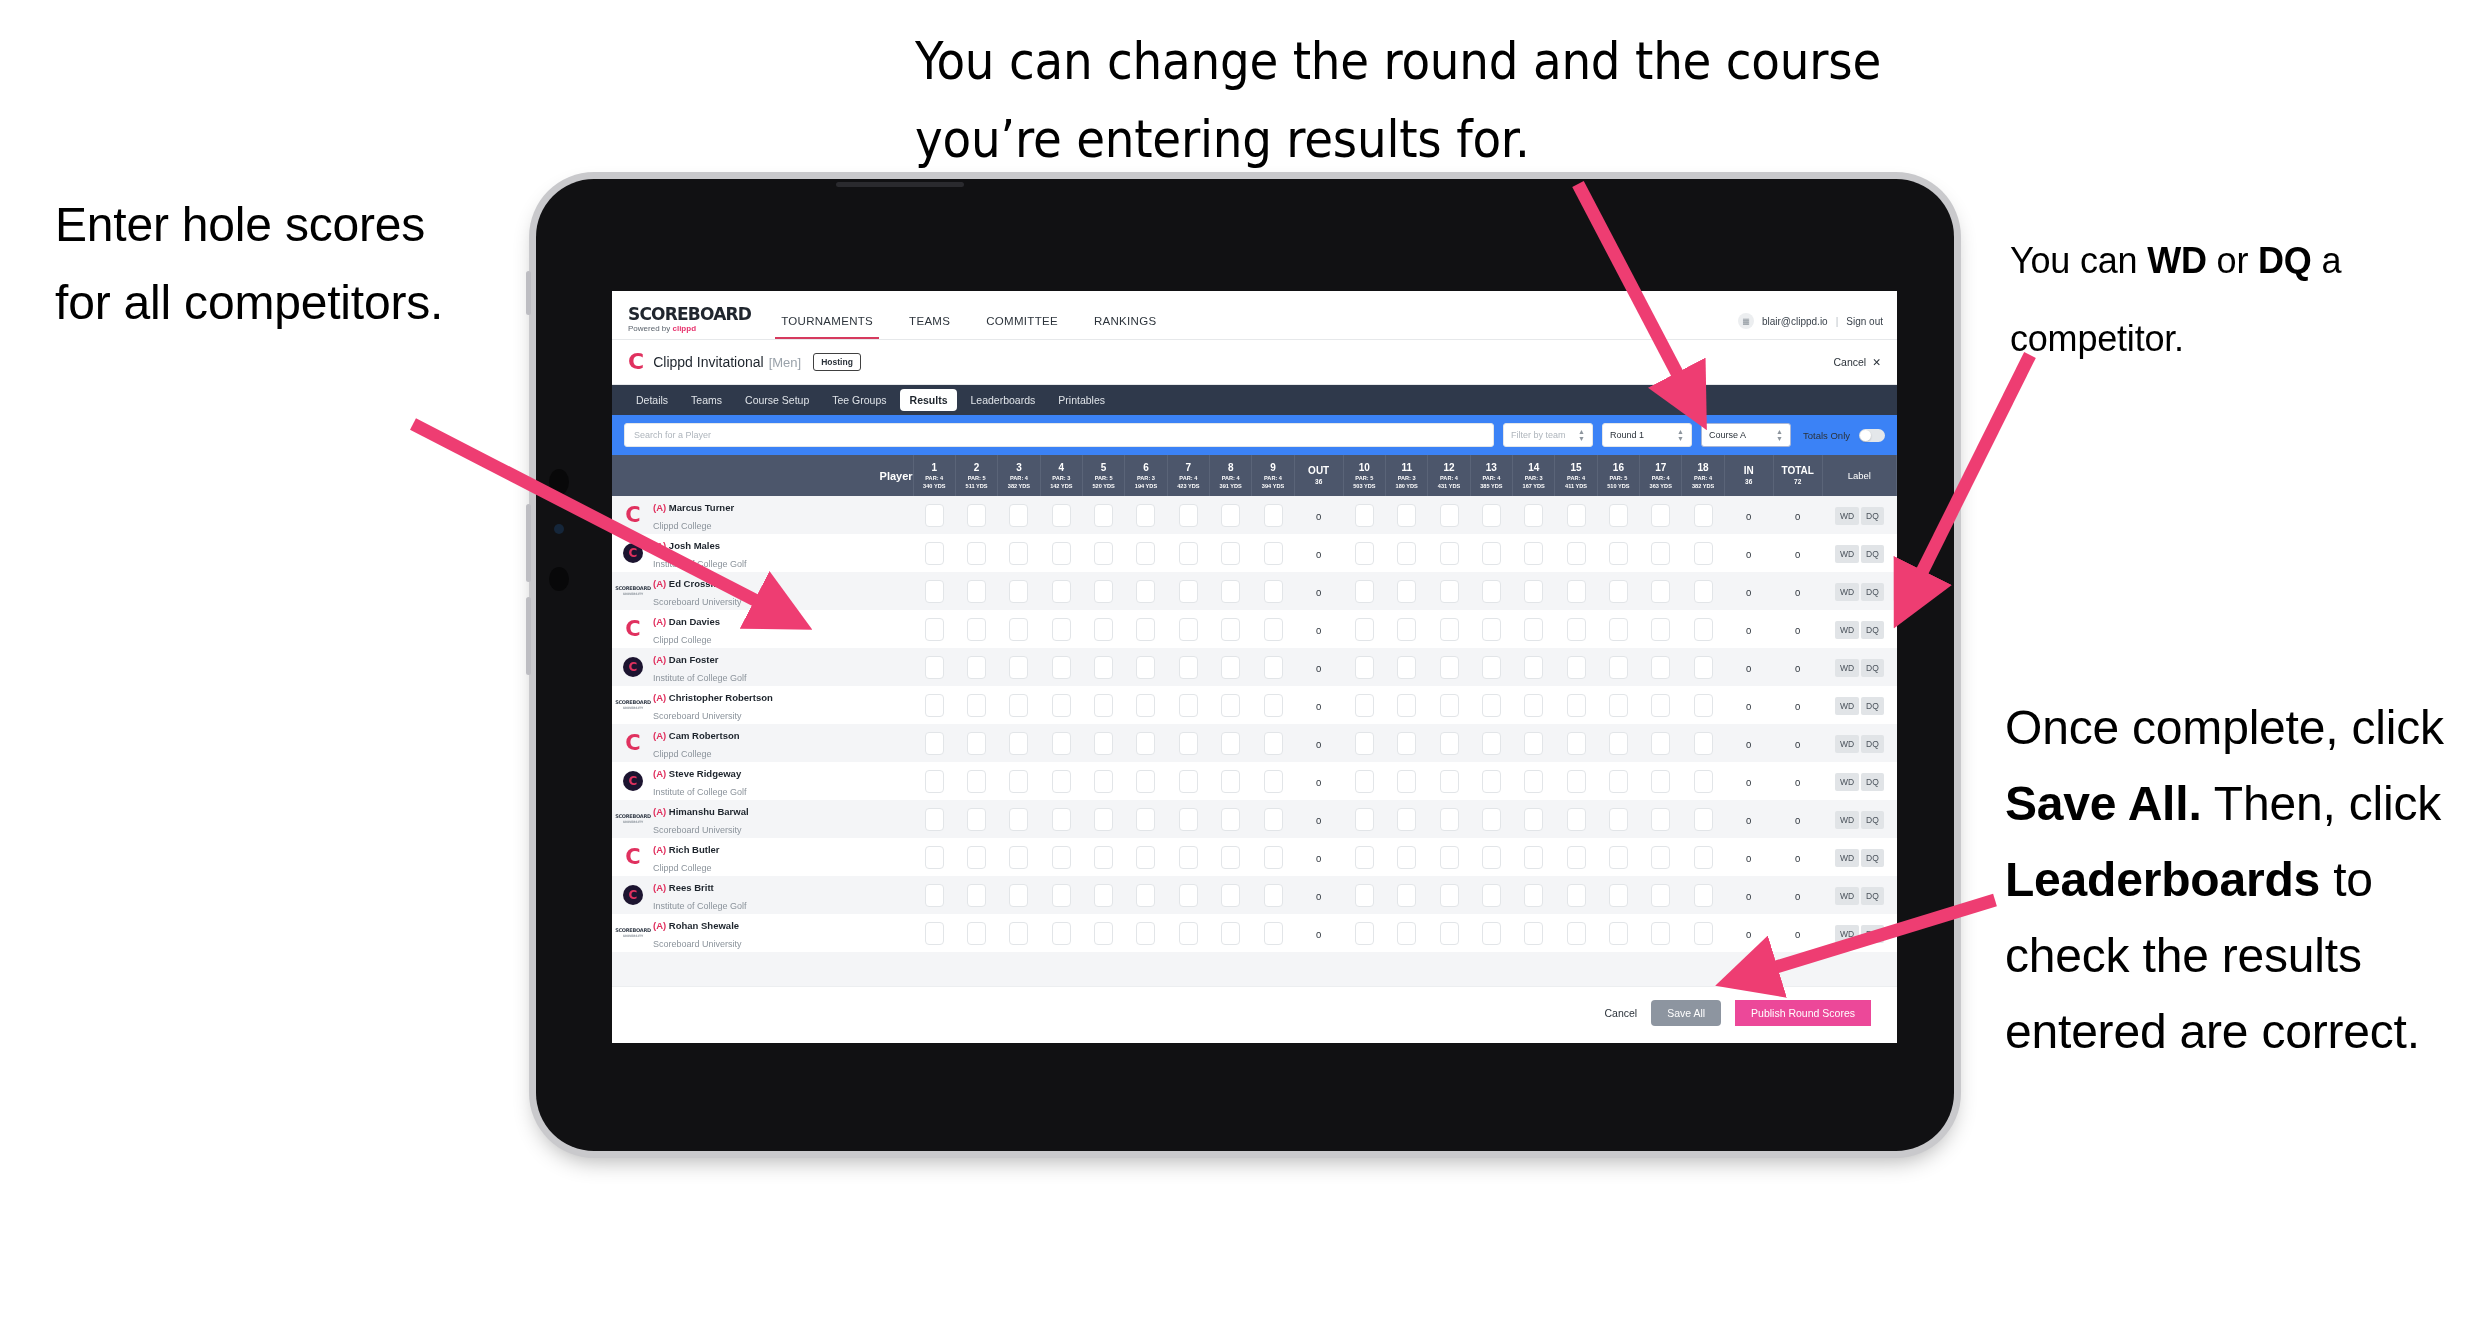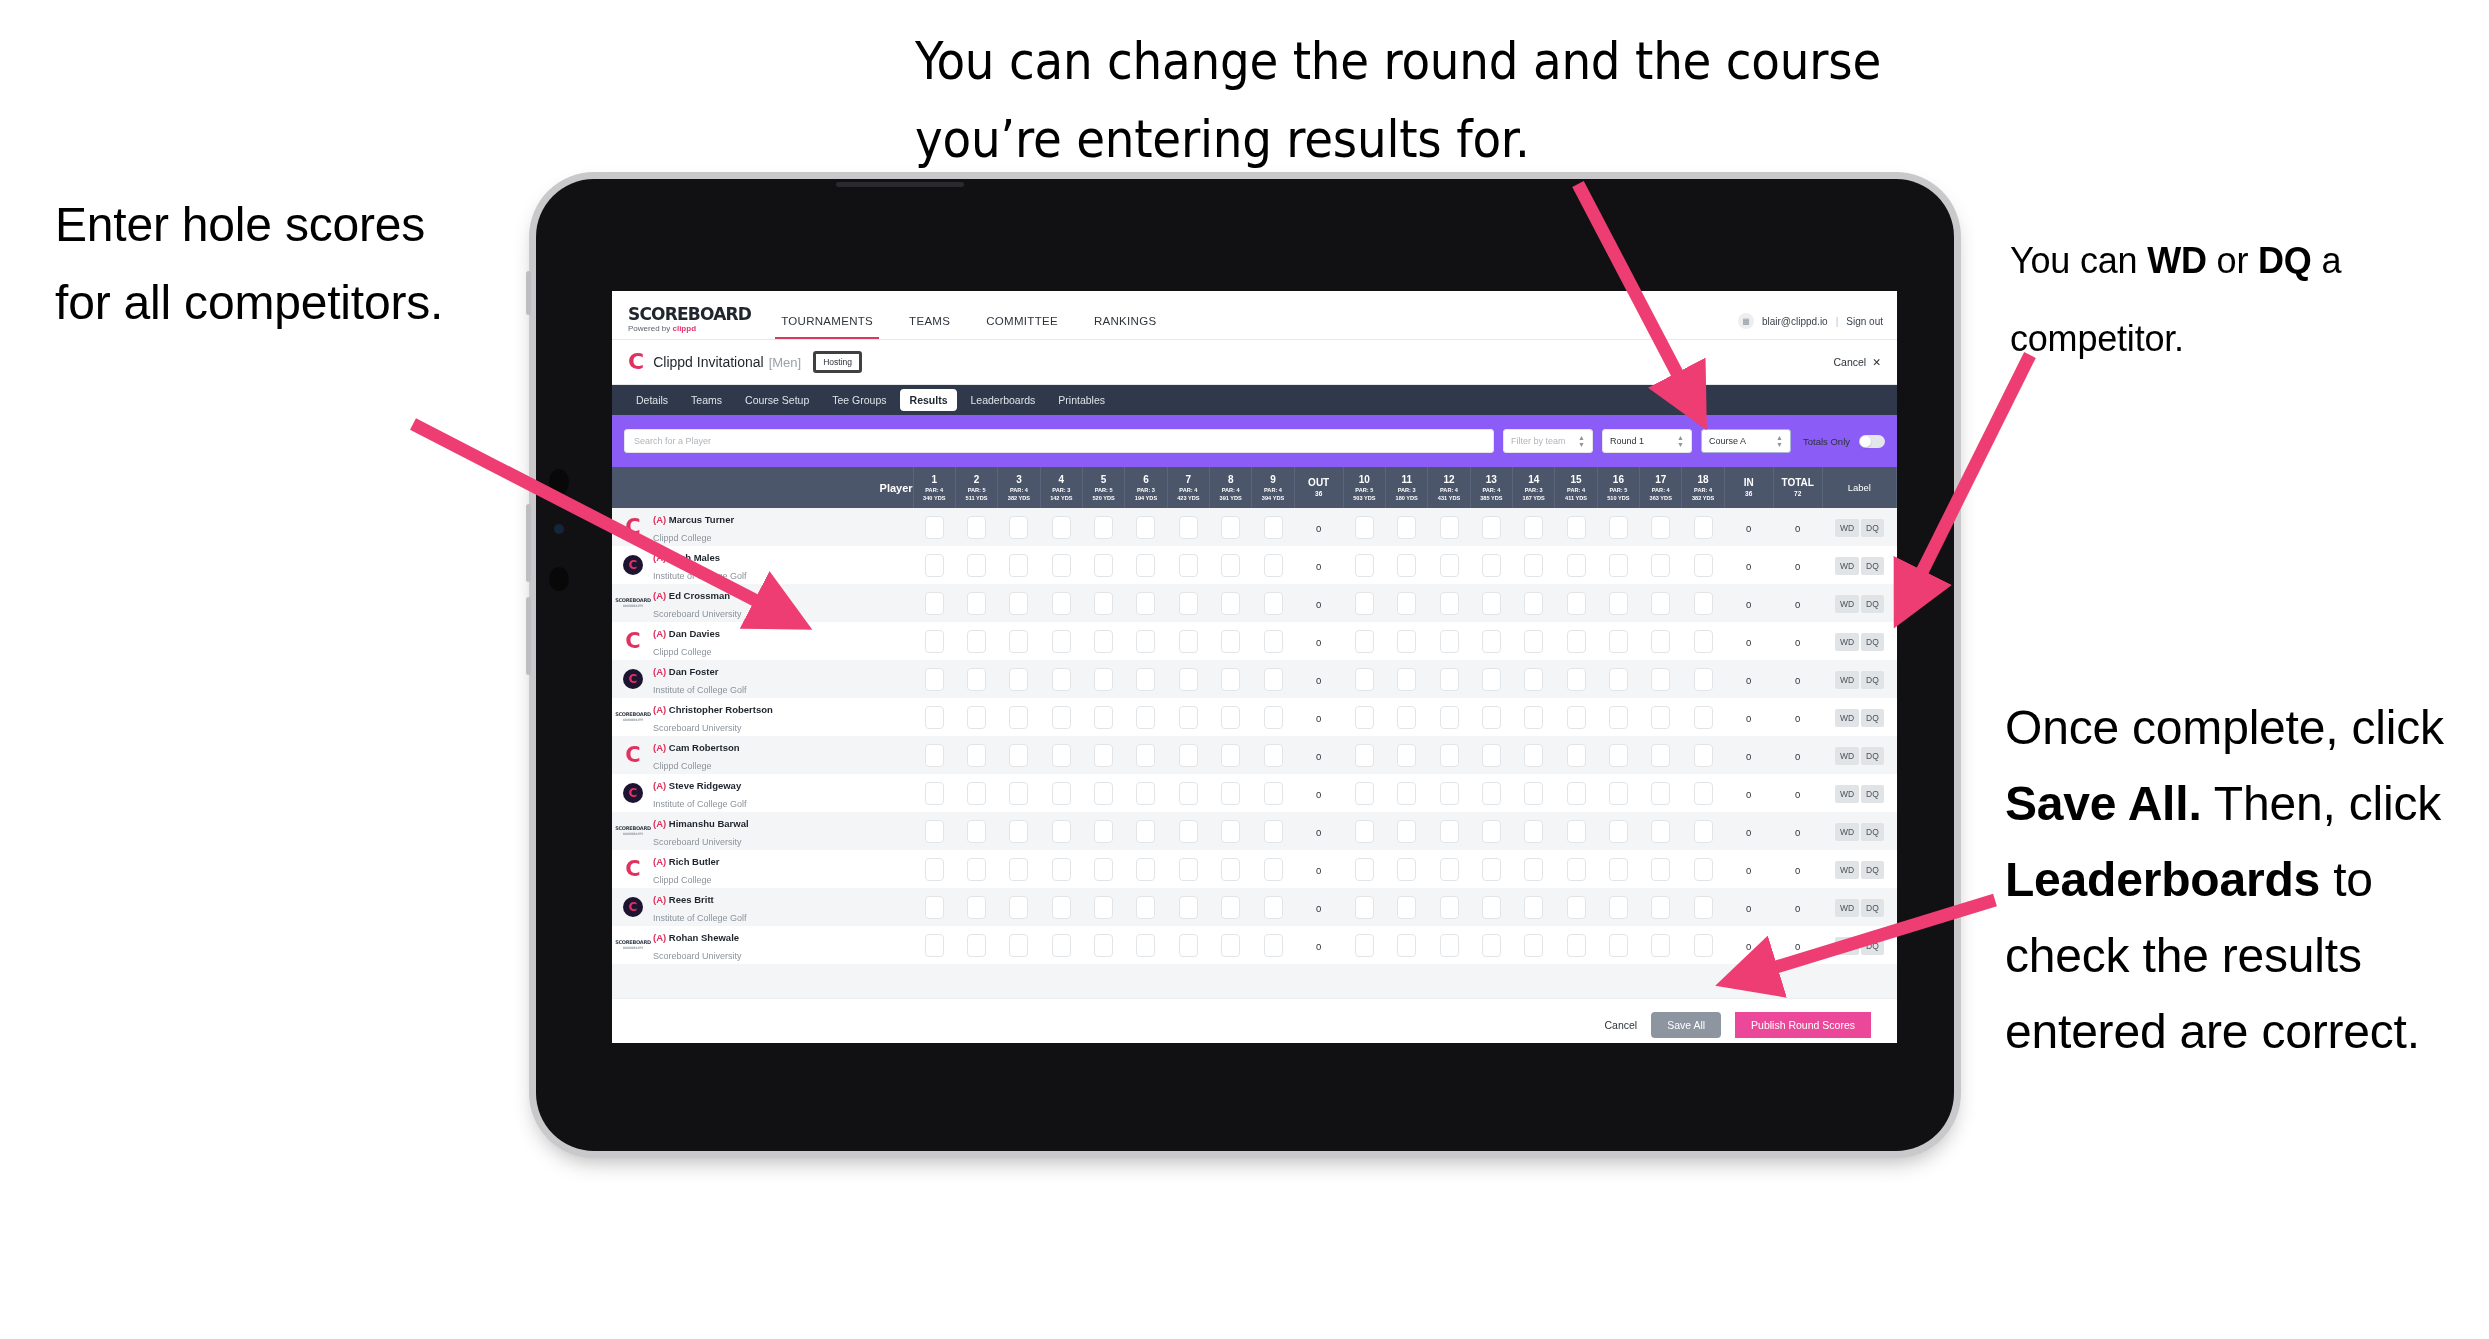--- a/index.html
+++ b/index.html
@@ -67,30 +67,30 @@
   .topnav a.active::after { content:""; position:absolute; left:12px; right:12px; bottom:0; height:2.5px; background:#d63a5e; }
   .topright { margin-left:auto; display:flex; align-items:center; gap:8px; padding:0 14px 10px 0; font-size:10px; color:#3a424b; }
   .avatar-sm { width:16px; height:16px; border-radius:50%; background:#eceef0; display:flex; align-items:center; justify-content:center; font-size:8px; color:#8b939b; }
   .sep { color:#b9bfc5; }
 
   
   .titlerow { height:44px; background:#fff; display:flex; align-items:center; padding:0 16px; border-bottom:1px solid #e6e8ea; }
   .c-mark { font-size:22px; font-weight:800; color:#e0315f; line-height:1; font-family:"DejaVu Sans", sans-serif; margin-right:9px; }
   .t-name { font-size:14px; color:#1d242c; }
   .t-gender { font-size:13px; color:#9aa2aa; margin-left:5px; }
-  .t-badge { margin-left:12px; font-size:8.5px; font-weight:400; color:#2b323a; border:3px solid #404040; border-radius:3px; padding:3px 7px; }
+  .t-badge { margin-left:12px; font-size:8.5px; font-weight:700; color:#2b323a; border:1px solid #404040; border-radius:3px; padding:3px 7px; }
   .t-cancel { margin-left:auto; font-size:10.5px; color:#2b323a; display:flex; align-items:center; gap:6px; }
 
   
   .subtabs { height:30px; background:#2f394b; display:flex; align-items:center; padding:0 14px; gap:3px; }
   .subtabs .st { font-size:10.5px; color:#dfe3e8; padding:5px 10px; border-radius:4px; }
   .subtabs .st.active { background:#fff; color:#1d242c; font-weight:600; }
 
   
-  .filterbar { height:28px; background:#8b5cf6; display:flex; align-items:center; padding:12px 12px; gap:9px; }
+  .filterbar { height:28px; background:#3b82f6; display:flex; align-items:center; padding:6px 12px; gap:9px; }
   .searchbox { flex:1; height:22px; background:#fff; border:1px solid #e3e6e9; border-radius:3px; display:flex; align-items:center; padding:0 9px; font-size:9px; color:#aeb5bc; }
   .selbox { height:22px; min-width:74px; background:#fff; border:1px solid #e3e6e9; border-radius:3px; display:flex; align-items:center; justify-content:space-between; padding:0 7px; font-size:9px; color:#2b323a; gap:10px; }
   .selbox.placeholder { color:#aeb5bc; }
   .selbox.sel-course { border-color:#a9b6d6; }
   .chev { font-size:7px; color:#8d959d; line-height:1; display:flex; flex-direction:column; }
   .tot-lbl { font-size:9.5px; color:#2b323a; margin-left:3px; }
   .toggle { width:26px; height:13px; border-radius:8px; background:#e4e7ea; position:relative; }
   .toggle::after { content:""; position:absolute; left:1px; top:1px; width:11px; height:11px; border-radius:50%; background:#fff; box-shadow:0 1px 2px rgba(0,0,0,.2); }
 
   

